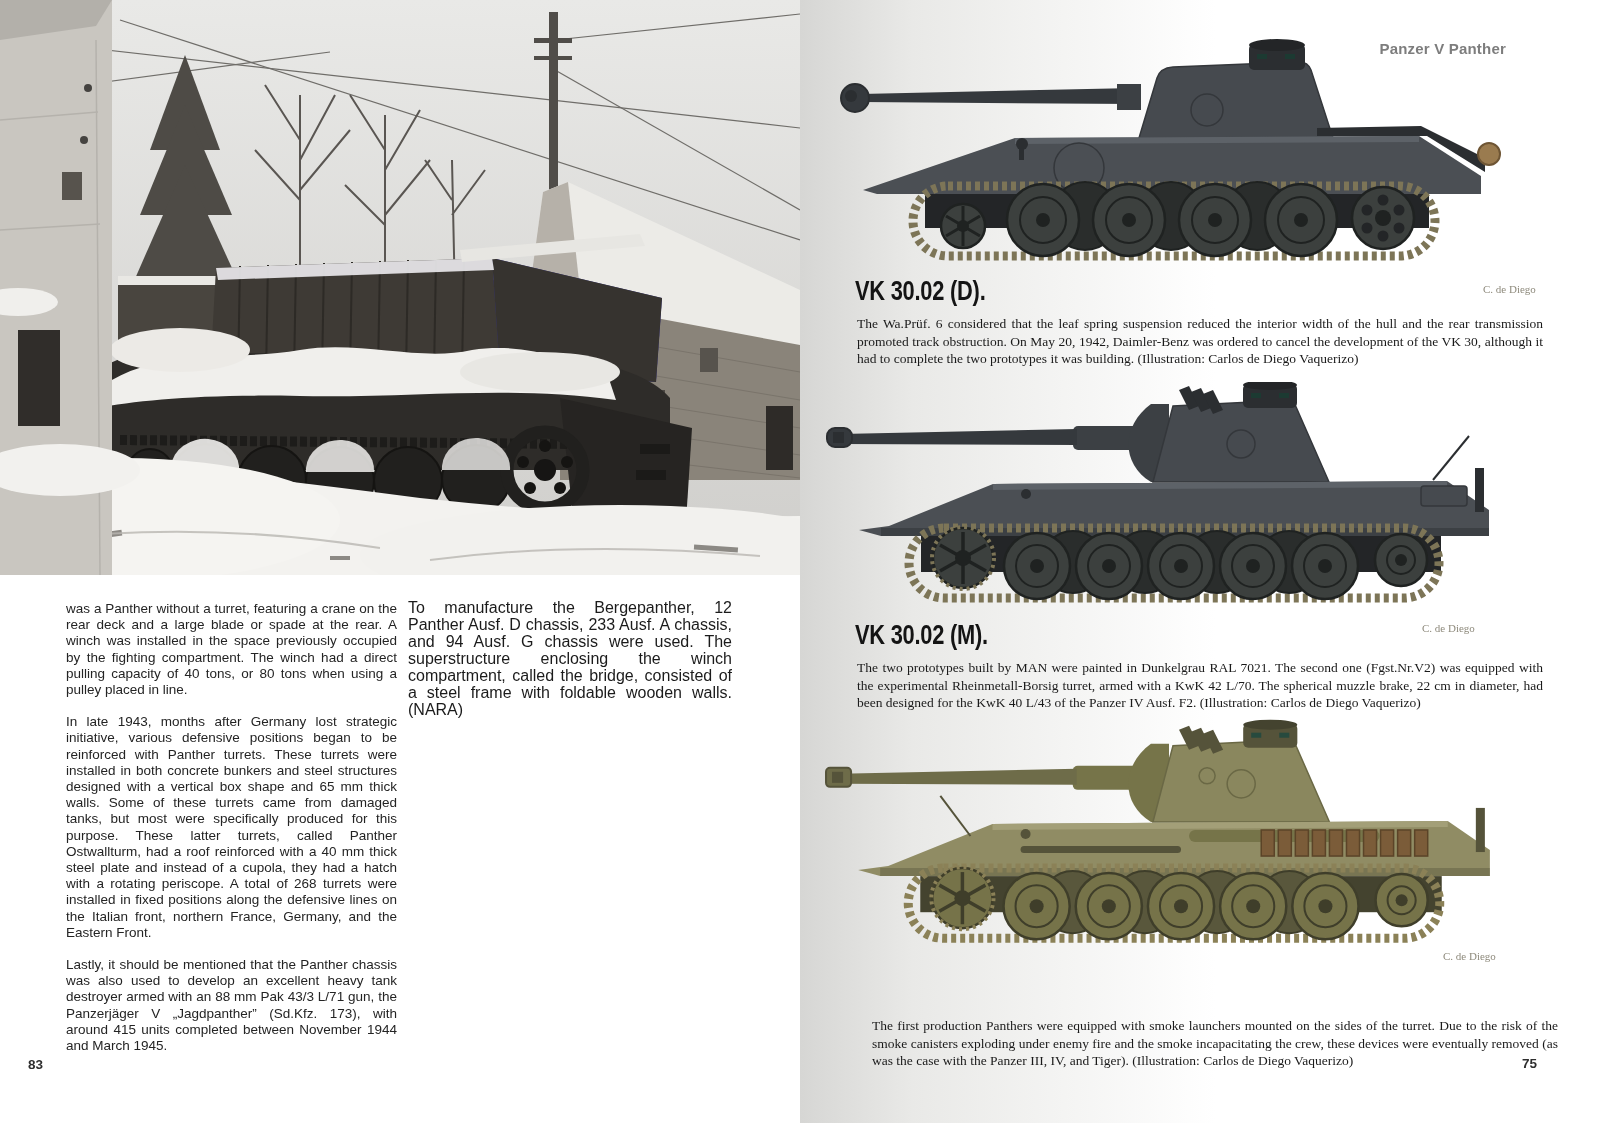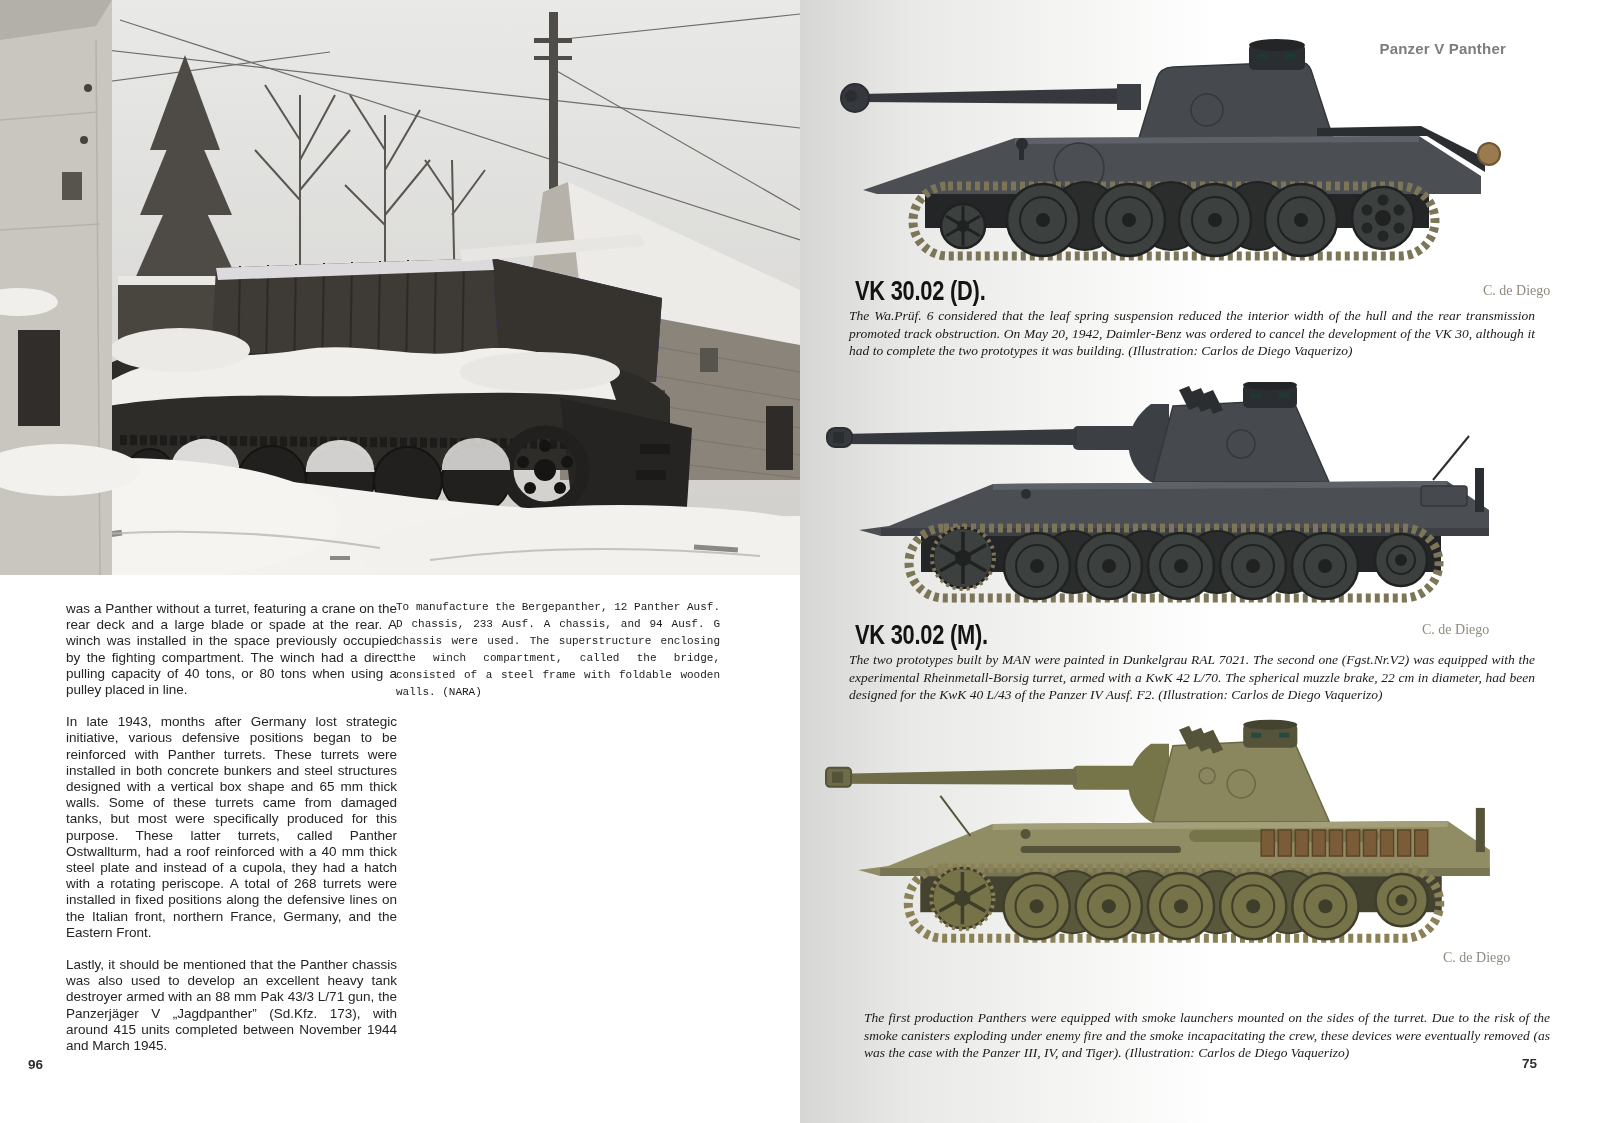--- a/index.html
+++ b/index.html
@@ -10,45 +10,45 @@
   .page{position:absolute;top:0;height:1123px;}
   .page--left{left:0;width:800px;background:#ffffff;}
   .page--right{left:800px;width:800px;
     background:linear-gradient(to right,#d6d6d4 0,#e9e9e7 14%,#ffffff 52%);}
   
   .photo{position:absolute;left:0;top:0;width:800px;height:575px;margin:0;}
   .photo svg{display:block;width:100%;height:100%;}
   .col{position:absolute;text-align:justify;}
   .col--body{left:66px;top:601px;width:331px;font-size:13.5px;line-height:16.2px;color:#242424;}
   .col--body p{margin:0 0 16px 0;}
-  .col--caption{left:396px;top:599px;width:324px;font-family:Liberation Mono, monospace;
-    font-size:11px;line-height:17px;color:#1b1b1b;}
+  .col--caption{left:408px;top:599px;width:324px;font-family:Liberation Sans, sans-serif;
+    font-size:16px;line-height:17px;color:#1b1b1b;}
   .pagenum{position:absolute;font-weight:bold;font-size:13.5px;color:#2e2e2e;}
   .pagenum--left{left:28px;top:1057px;}
   .pagenum--right{left:722px;top:1056px;}
   
   .running-header{position:absolute;top:40px;right:94px;font-weight:bold;
     font-size:15px;color:#7d7d7d;letter-spacing:.2px;}
   .illo{position:absolute;margin:0;}
   .illo svg{display:block;width:100%;height:100%;}
   .illo--1{left:14px;top:30px;width:726px;height:252px;}
   .illo--2{left:20px;top:382px;width:712px;height:232px;}
   .illo--3{left:20px;top:714px;width:712px;height:248px;}
-  .credit{position:absolute;font-family:"Liberation Serif",serif;font-size:14px;color:#8e8a7c;}
+  .credit{position:absolute;font-family:"Liberation Serif",serif;font-size:11px;color:#8e8a7c;}
   .credit--1{left:683px;top:283px;}
   .credit--2{left:622px;top:622px;}
   .credit--3{left:643px;top:950px;}
   .sec-heading{position:absolute;margin:6px;font-weight:bold;font-size:28px;
     color:#141414;white-space:nowrap;letter-spacing:-0.3px;}
   .sec-heading>span{display:inline-block;transform:scaleX(.78);transform-origin:0 50%;}
   .sec-heading--1{left:49px;top:269px;}
   .sec-heading--2{left:49px;top:613px;}
   .sec-heading--3{left:49px;top:968px;}
-  .sec-body{position:absolute;margin:0;width:686px;font-family:"Liberation Serif",serif;
-    font-size:13.5px;line-height:17.6px;text-align:justify;color:#1a1a1a;font-style:italic;}
+  .sec-body{position:absolute;margin:8px;width:686px;font-family:"Liberation Serif",serif;
+    font-size:13.5px;line-height:17.6px;text-align:justify;color:#1a1a1a;}
   .sec-body--1{left:49px;top:307px;}
   .sec-body--2{left:49px;top:651px;}
   .sec-body--3{left:64px;top:1009px;}
   
   .tank--gray{--hull:#4b4f54;--turret:#464a4f;--mantlet:#3c4044;--gun:#35393d;
     --dark:#2b2e31;--dark2:#232527;--wheelA:#3c403e;--wheelB:#2a2d2c;--rim:#1f2221;
     --track:#7d7557;--line:#34373b;--hl:#5d6268;}
   .tank--olive{--hull:#908c64;--turret:#8a875e;--mantlet:#767449;--gun:#6e6c49;
     --dark:#55533a;--dark2:#44432f;--wheelA:#767349;--wheelB:#59573c;--rim:#3f3e2a;
     --track:#8b8157;--line:#6a6845;--hl:#a39f78;}
@@ -195,21 +195,21 @@
   </figure>
 
   <div class="col col--body">
     <p>was a Panther without a turret, featuring a crane on the rear deck and a large blade or spade at the rear. A winch was installed in the space previously occupied by the fighting compartment. The winch had a direct pulling capacity of 40 tons, or 80 tons when using a pulley placed in line.</p>
     <p>In late 1943, months after Germany lost strategic initiative, various defensive positions began to be reinforced with Panther turrets. These turrets were installed in both concrete bunkers and steel structures designed with a vertical box shape and 65 mm thick walls. Some of these turrets came from damaged tanks, but most were specifically produced for this purpose. These latter turrets, called Panther Ostwallturm, had a roof reinforced with a 40 mm thick steel plate and instead of a cupola, they had a hatch with a rotating periscope. A total of 268 turrets were installed in fixed positions along the defensive lines on the Italian front, northern France, Germany, and the Eastern Front.</p>
     <p>Lastly, it should be mentioned that the Panther chassis was also used to develop an excellent heavy tank destroyer armed with an 88 mm Pak 43/3 L/71 gun, the Panzerjäger V „Jagdpanther” (Sd.Kfz. 173), with around 415 units completed between November 1944 and March 1945.</p>
   </div>
 
   <div class="col col--caption">To manufacture the Bergepanther, 12 Panther Ausf. D chassis, 233 Ausf. A chassis, and 94 Ausf. G chassis were used. The superstructure enclosing the winch compartment, called the bridge, consisted of a steel frame with foldable wooden walls. (NARA)</div>
 
-  <div class="pagenum pagenum--left">96</div>
+  <div class="pagenum pagenum--left">83</div>
 </section>
 
 <section class="page page--right">
 
   <div class="running-header">Panzer V Panther</div>
 
   <figure class="illo illo--1 tank--gray">
     <svg viewBox="0 0 720 252">
 
       <polygon points="44,64 318,58 318,74 44,72" fill="var(--gun)"></polygon>

